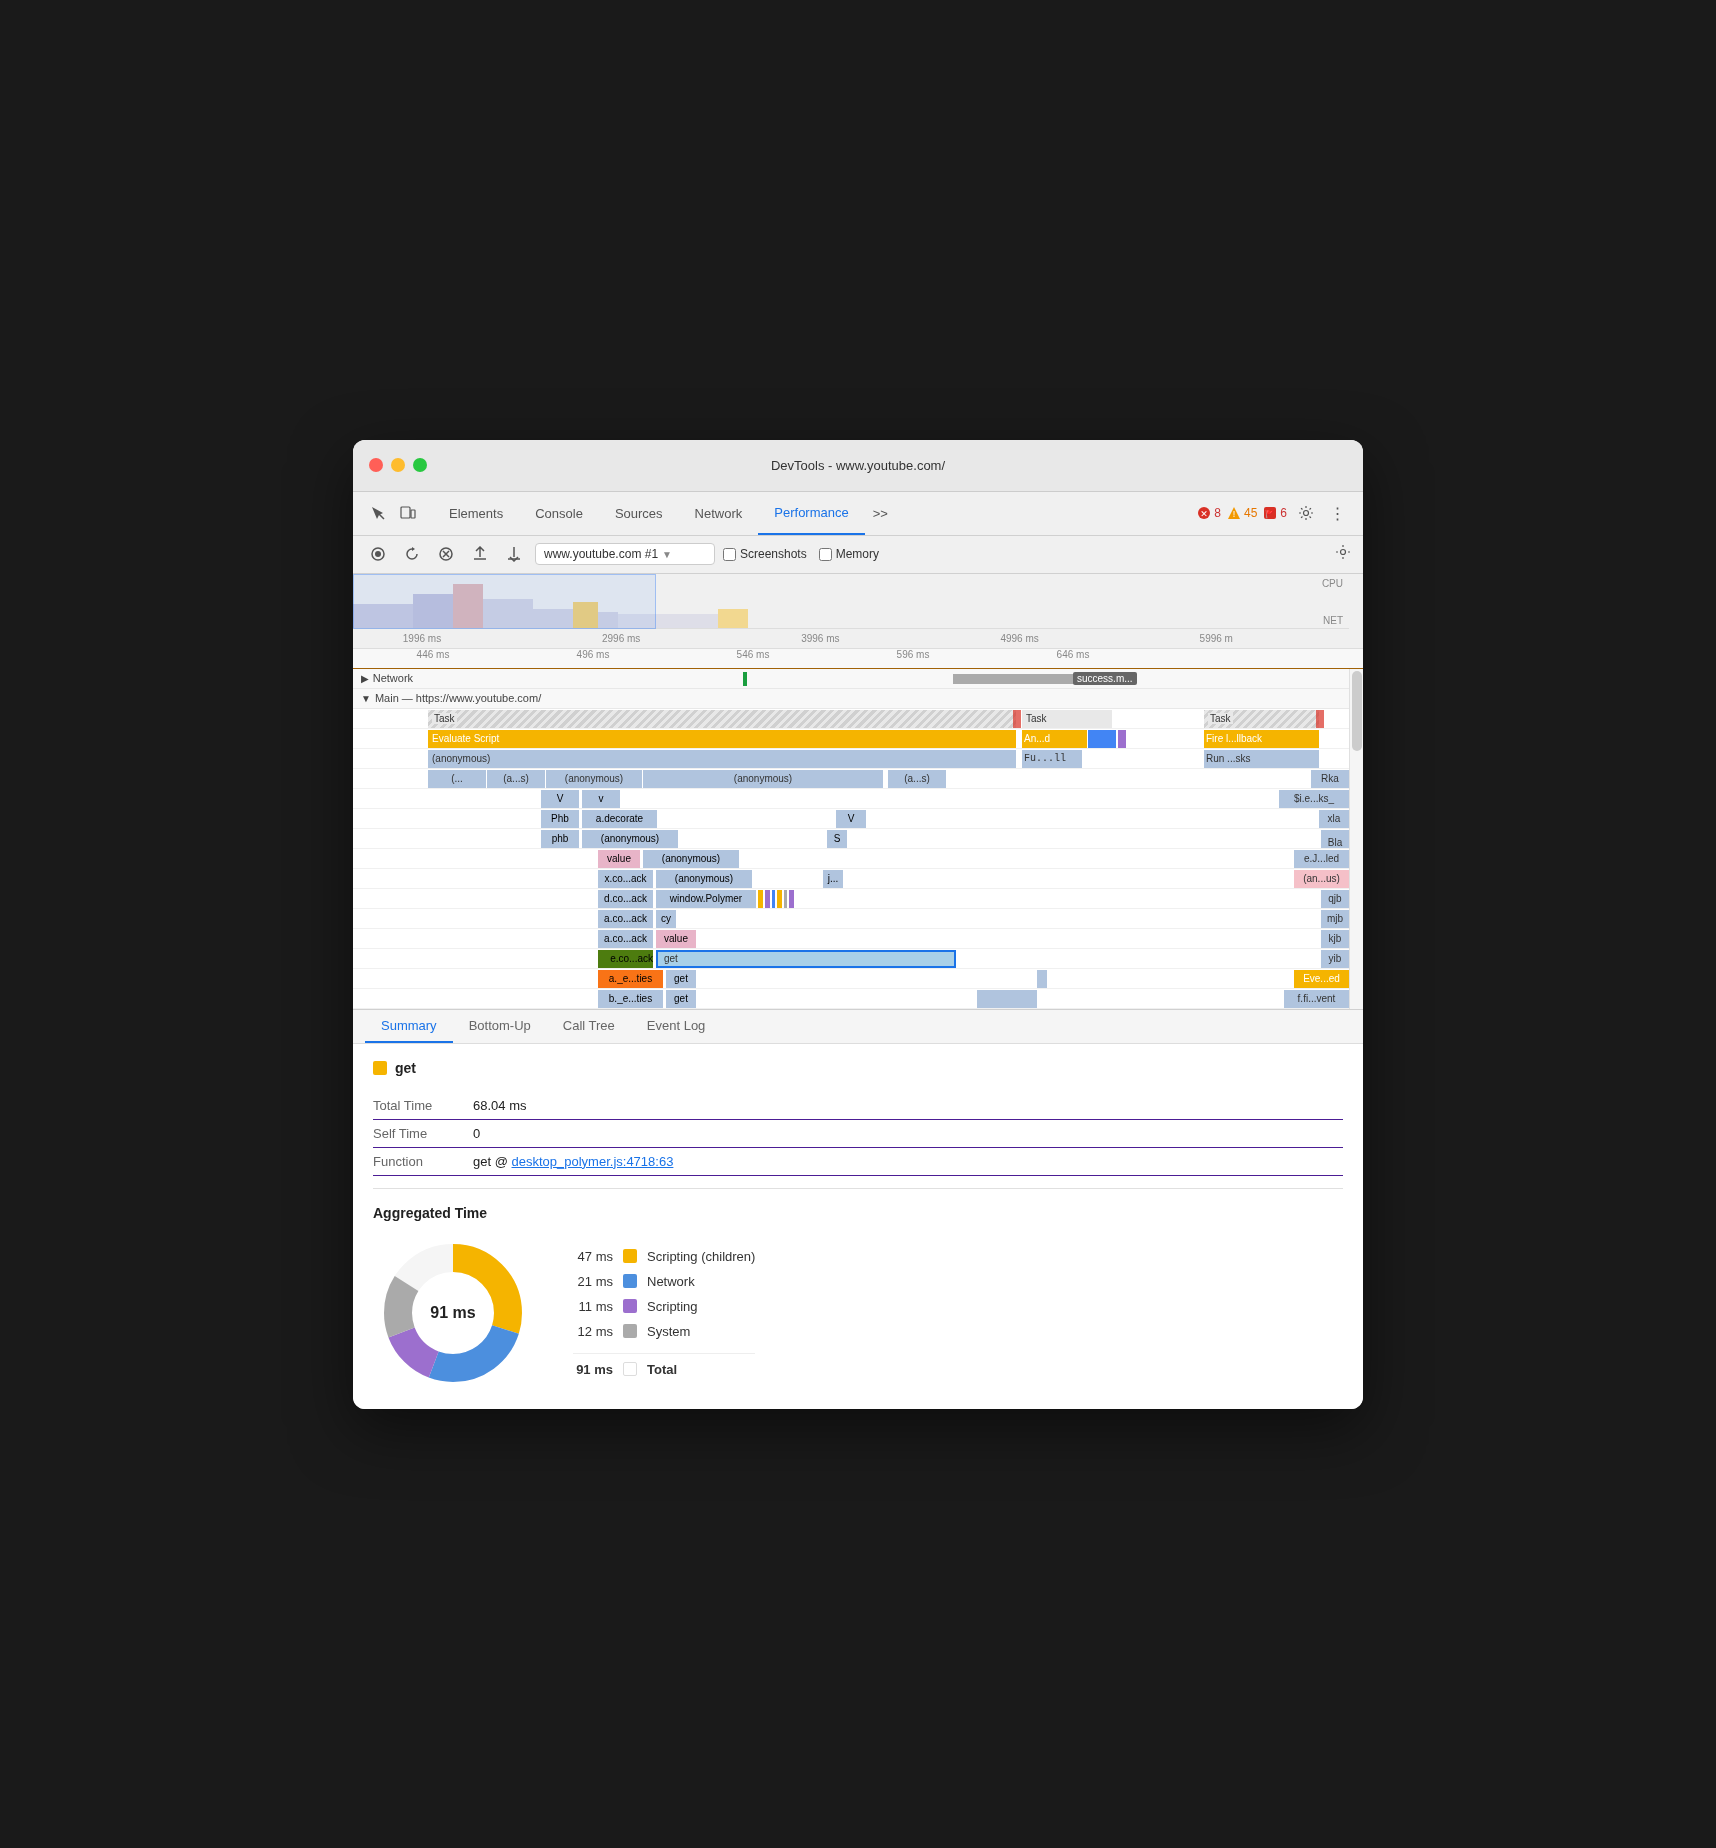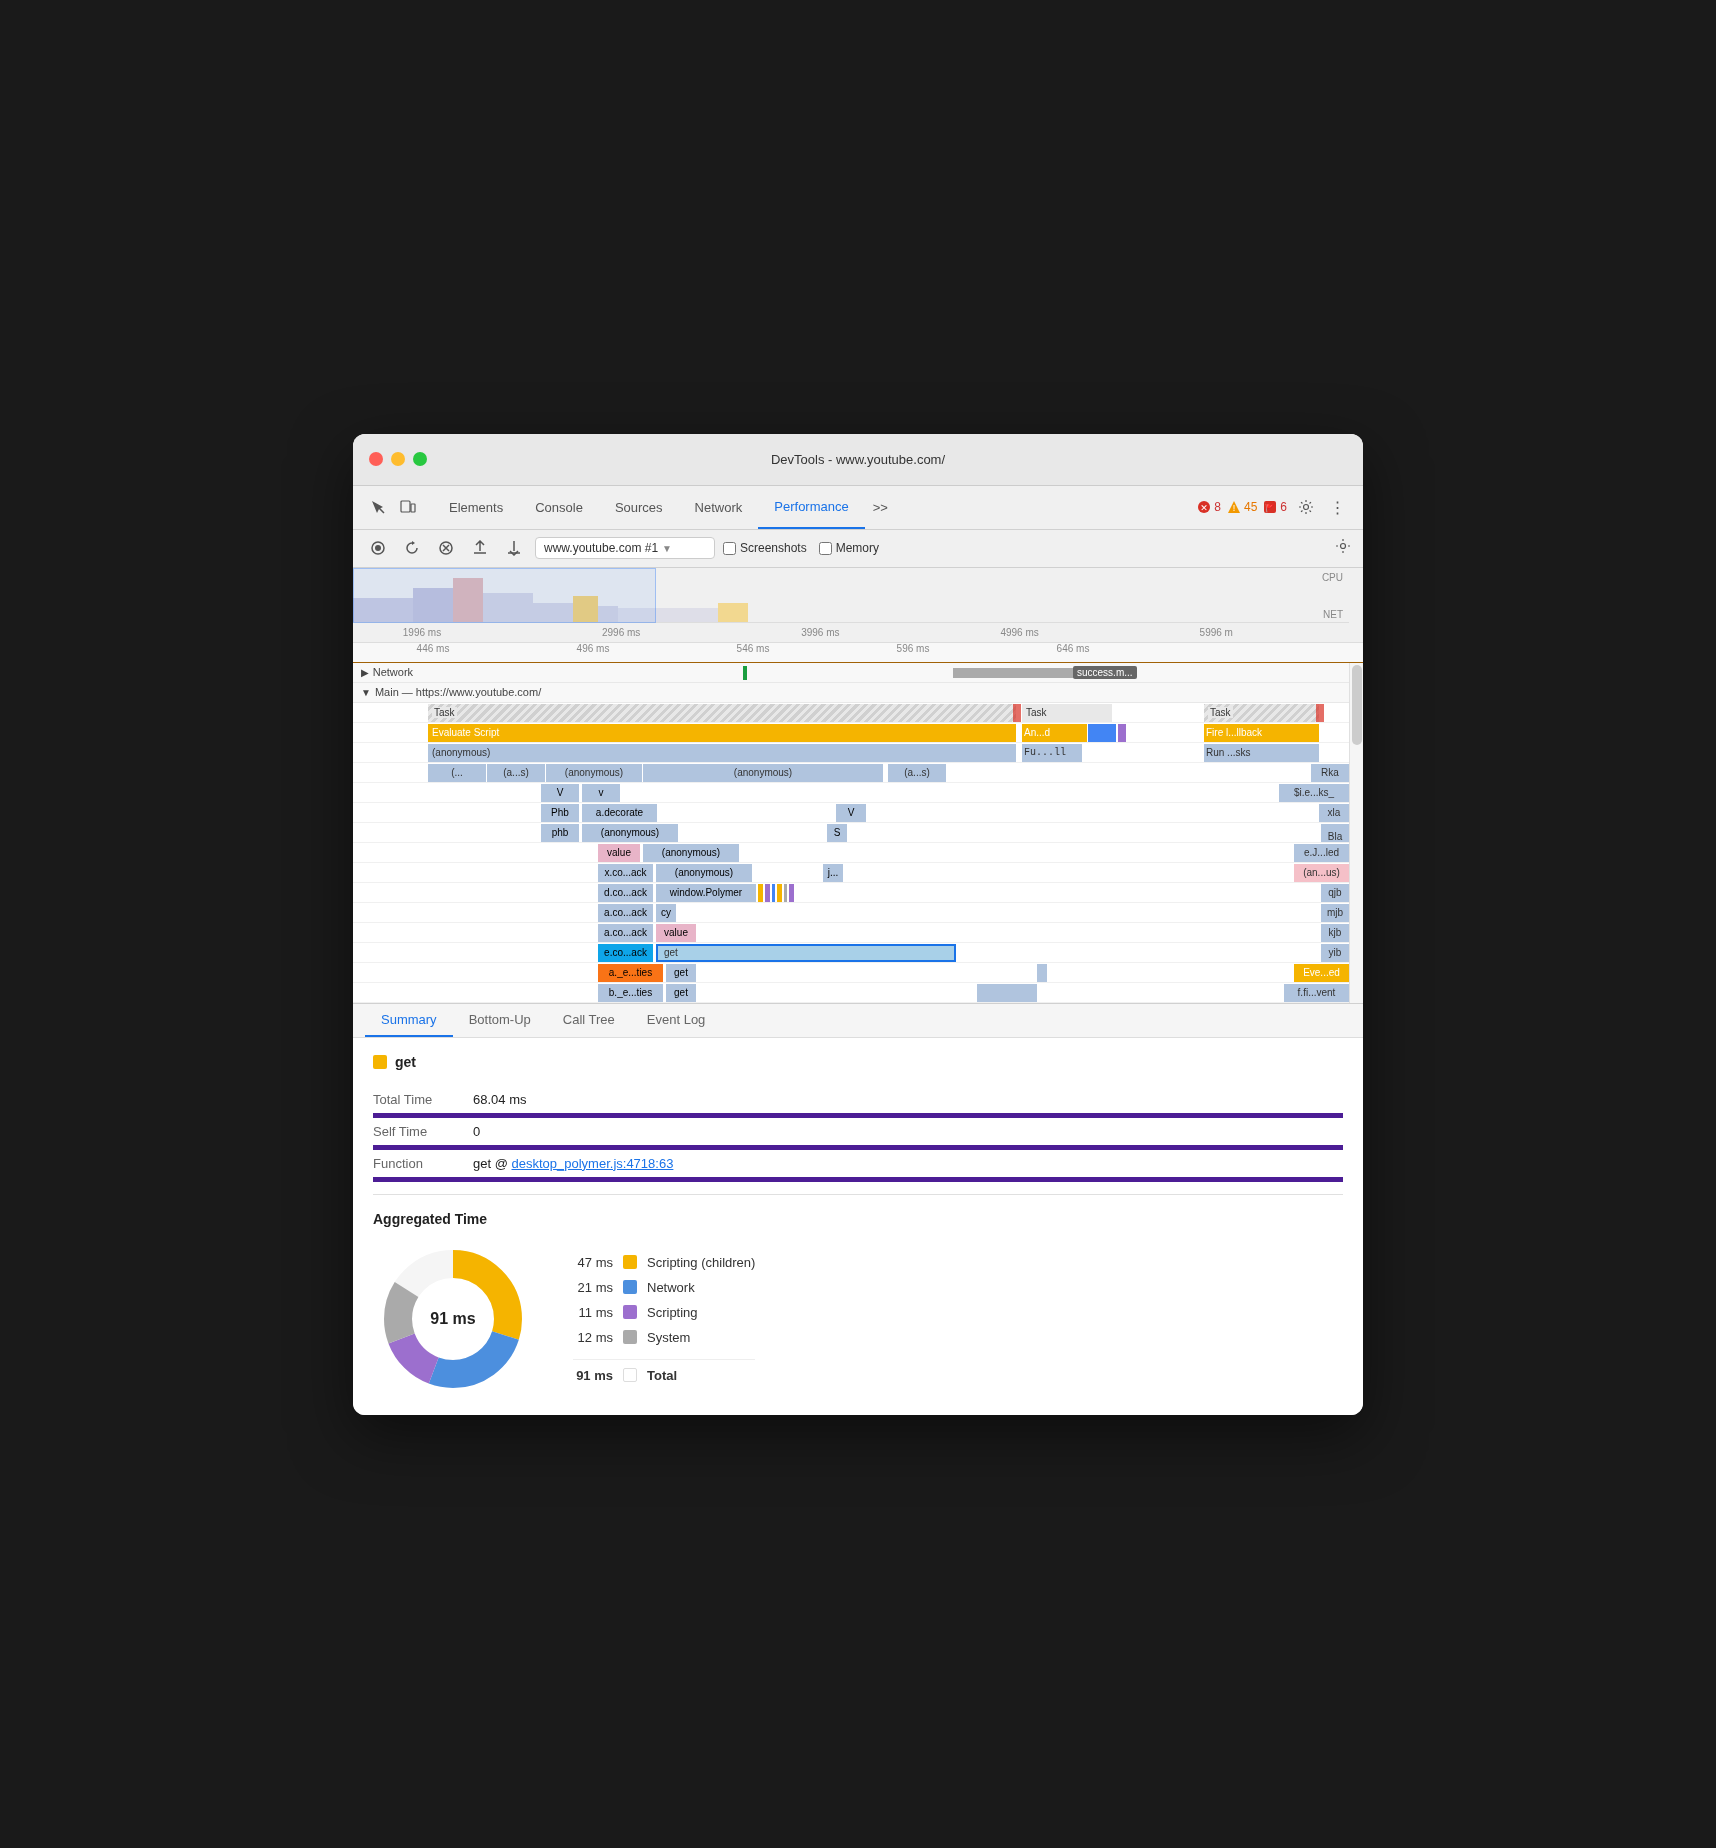--- a/index.html
+++ b/index.html
@@ -201,21 +201,21 @@
     }
     .summary-color-dot {
       width: 14px; height: 14px;
       border-radius: 2px;
       display: inline-block;
     }
     .summary-row {
       display: flex;
       align-items: center;
       padding: 6px 0;
-      border-bottom: 5px solid #4c1d95;
+      border-bottom: 1px solid #4c1d95;
       font-size: 13px;
     }
     .summary-key {
       color: #666;
       min-width: 100px;
     }
     .summary-val {
       color: #222;
     }
     .summary-link {
@@ -719,21 +719,21 @@
           <div style="position:absolute;right:0;">
             <div style="width:28px;height:18px;background:#b0c4de;display:flex;align-items:center;justify-content:center;">
                 <span style="font-size:10px;color:#333;">kjb</span>
               </div>
           </div>
         </div>
       </div>
 
       <div style="height:20px;position:relative;background:white;border-bottom:1px solid #f0f0f0;">
         <div style="position:absolute;left:245px;right:14px;top:1px;height:18px;display:flex;gap:1px;">
-          <div style="width:55px;height:18px;background:#0ea5e9;display:flex;align-items:center;justify-content:center;">
+          <div style="width:55px;height:18px;background:#4d7c0f;display:flex;align-items:center;justify-content:flex-end;">
               <span style="font-size:10px;">e.co...ack</span>
             </div>
           <div style="width:300px;height:18px;background:#a8d0e8;margin-left:2px;display:flex;align-items:center;padding-left:6px;border:2px solid #1a73e8;">
               <span style="font-size:10px;color:#333;">get</span>
             </div>
           <div style="position:absolute;right:0;">
             <div style="width:28px;height:18px;background:#b0c4de;display:flex;align-items:center;justify-content:center;">
                 <span style="font-size:10px;color:#333;">yib</span>
               </div>
           </div>

